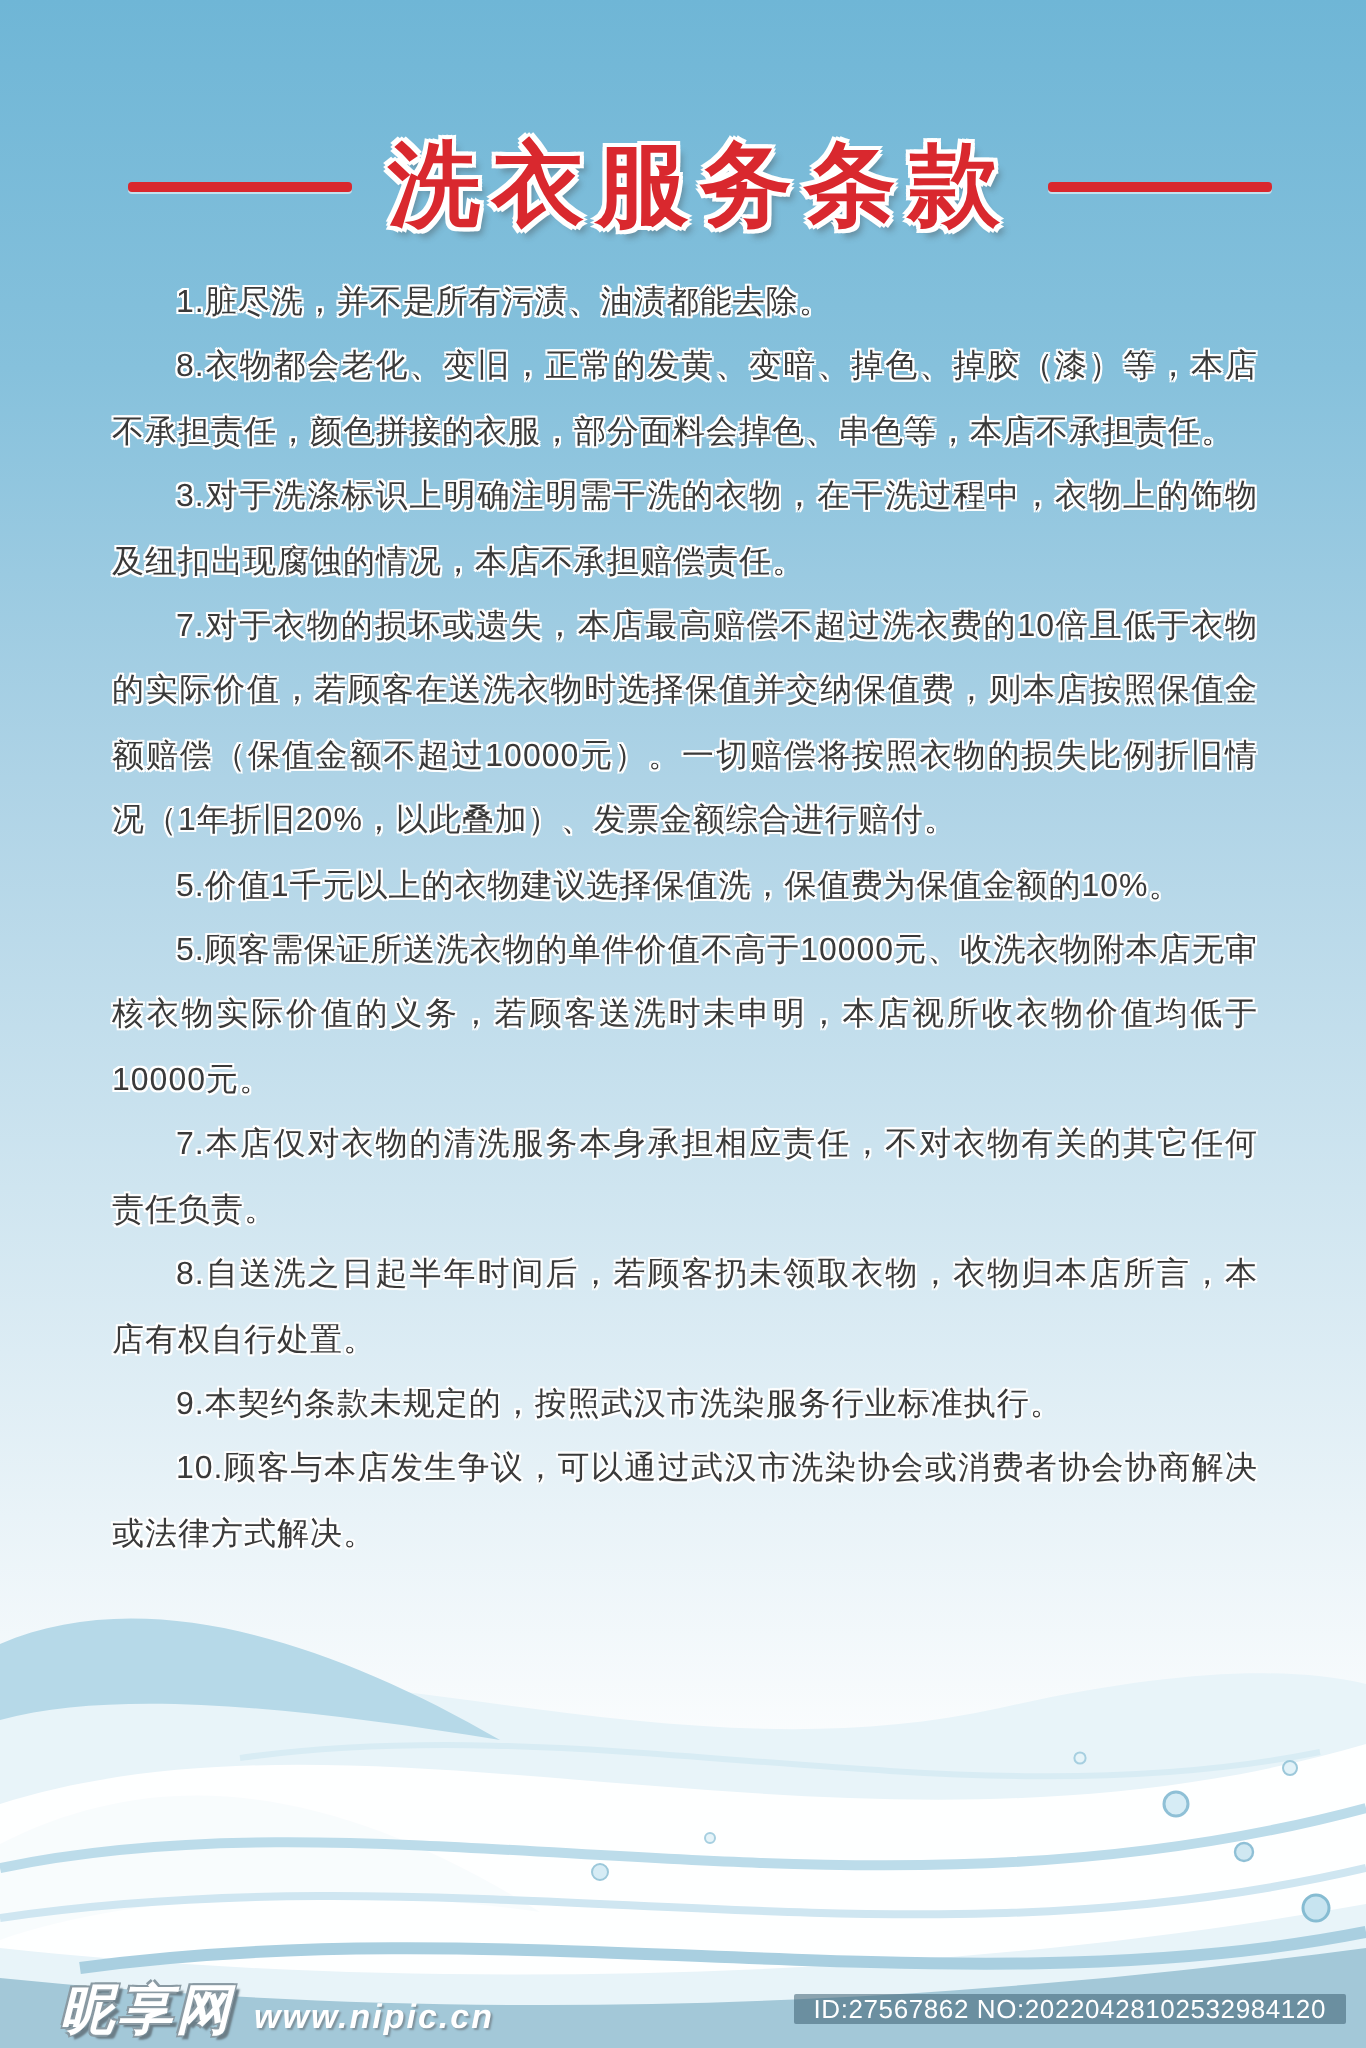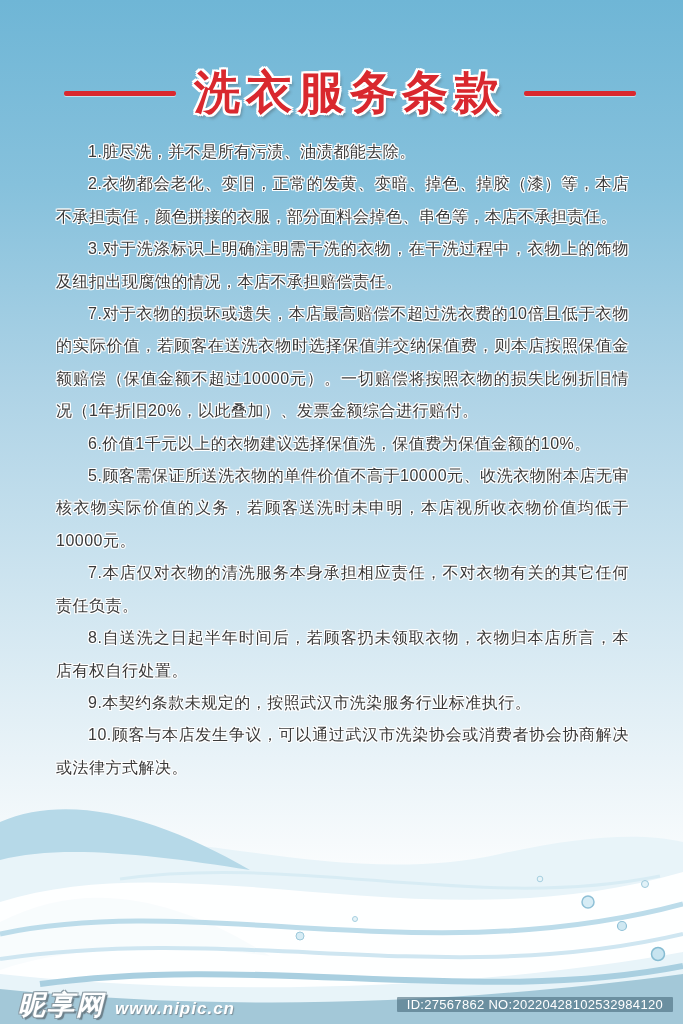--- a/index.html
+++ b/index.html
@@ -54,21 +54,21 @@
   .term{
     text-indent:2em;
     text-shadow:
       -1px -1px 0 #fff, 1px -1px 0 #fff, -1px 1px 0 #fff, 1px 1px 0 #fff,
       -1px 0 0 #fff, 1px 0 0 #fff, 0 -1px 0 #fff, 0 1px 0 #fff;
   }
   
   .waves{position:absolute;left:0;bottom:0;width:683px;height:240px;display:block;}
   
   .footer-bar{
-    position:absolute;left:4px;right:0;bottom:0;height:39px;
+    position:absolute;left:16px;right:0;bottom:0;height:39px;
     display:flex;align-items:center;justify-content:space-between;
     padding:0 10px 0 14px;
   }
   .watermark-logo{display:flex;align-items:baseline;gap:10px;font-style:italic;font-weight:bold;}
   .site-name{
     font-size:27px;color:#fff;letter-spacing:2px;
     text-shadow:-1px -1px 0 #8a9aa3,1px -1px 0 #8a9aa3,-1px 1px 0 #8a9aa3,2px 2px 1px #6b7d87;
   }
   .site-url{
     font-size:17px;color:#fff;letter-spacing:1px;
@@ -86,24 +86,24 @@
 <div class="poster">
 
   <header class="title-bar">
     <span class="title-rule"></span>
     <h1 class="poster-title">洗衣服务条款</h1>
     <span class="title-rule"></span>
   </header>
 
   <main class="terms">
       <p class="term">1.脏尽洗，并不是所有污渍、油渍都能去除。</p>
-      <p class="term">2.衣物都会老化、变旧，正常的发黄、变暗、掉色、掉胶（漆）等，本店不承担责任，颜色拼接的衣服，部分面料会掉色、串色等，本店不承担责任。</p>
+      <p class="term">8.衣物都会老化、变旧，正常的发黄、变暗、掉色、掉胶（漆）等，本店不承担责任，颜色拼接的衣服，部分面料会掉色、串色等，本店不承担责任。</p>
       <p class="term">3.对于洗涤标识上明确注明需干洗的衣物，在干洗过程中，衣物上的饰物及纽扣出现腐蚀的情况，本店不承担赔偿责任。</p>
       <p class="term">7.对于衣物的损坏或遗失，本店最高赔偿不超过洗衣费的10倍且低于衣物的实际价值，若顾客在送洗衣物时选择保值并交纳保值费，则本店按照保值金额赔偿（保值金额不超过10000元）。一切赔偿将按照衣物的损失比例折旧情况（1年折旧20%，以此叠加）、发票金额综合进行赔付。</p>
-      <p class="term">6.价值1千元以上的衣物建议选择保值洗，保值费为保值金额的10%。</p>
+      <p class="term">5.价值1千元以上的衣物建议选择保值洗，保值费为保值金额的10%。</p>
       <p class="term">5.顾客需保证所送洗衣物的单件价值不高于10000元、收洗衣物附本店无审核衣物实际价值的义务，若顾客送洗时未申明，本店视所收衣物价值均低于10000元。</p>
       <p class="term">7.本店仅对衣物的清洗服务本身承担相应责任，不对衣物有关的其它任何责任负责。</p>
       <p class="term">8.自送洗之日起半年时间后，若顾客扔未领取衣物，衣物归本店所言，本店有权自行处置。</p>
       <p class="term">9.本契约条款未规定的，按照武汉市洗染服务行业标准执行。</p>
       <p class="term">10.顾客与本店发生争议，可以通过武汉市洗染协会或消费者协会协商解决或法律方式解决。</p>
     </main>
 
   <svg class="waves" viewBox="0 0 683 240" preserveAspectRatio="none" aria-hidden="true">
 
     <rect x="0" y="165" width="683" height="75" fill="#a3c8d8"></rect>

